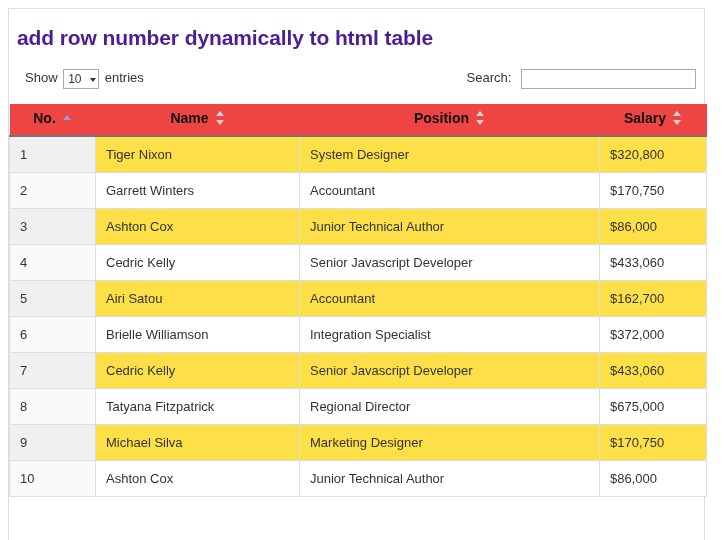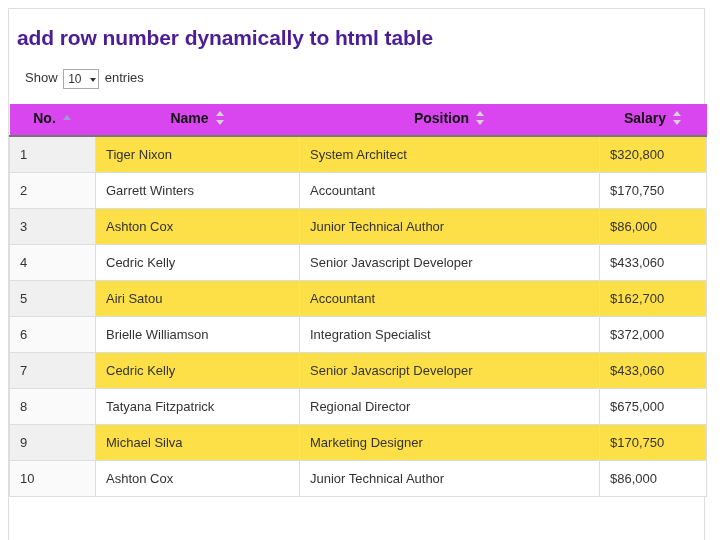--- a/index.html
+++ b/index.html
@@ -120,21 +120,21 @@
     table-layout: fixed;
   }
   .data-table th {
     font-size: 14px;
     font-weight: bold;
     color: #111111;
     text-align: center;
     padding: 6px 10px 9px 10px;
     border-bottom: 2px solid #757575;
     position: relative;
-    background: #d946ef;
+    background: #ef4444;
     white-space: nowrap;
   }
   .data-table th .th-inner {
     display: inline-block;
     position: relative;
     padding-right: 16px;
   }
   .data-table td {
     font-size: 13px;
     color: #333333;
@@ -235,20 +235,24 @@
       <span>Show</span>
       <span class="select-wrap">
         <select class="length-select">
           <option>10</option>
         </select>
         <span class="caret"></span>
       </span>
       <span>entries</span>
     </div>
 
+    <div class="search-control">
+      <span>Search:</span>
+      <input class="search-input" type="text" placeholder="" style="">
+    </div>
 
   </div>
 
   <table class="data-table">
     <colgroup>
       <col class="col-no">
       <col class="col-name">
       <col class="col-pos">
       <col class="col-sal">
     </colgroup>
@@ -288,21 +292,21 @@
                 <span class="down"></span>
             </span>
           </span>
         </th>
       </tr>
     </thead>
     <tbody id="table-body">
         <tr class="odd">
           <td class="col-no">1</td>
           <td class="col-name">Tiger Nixon</td>
-          <td class="col-pos">System Architect</td>
+          <td class="col-pos">System Designer</td>
           <td class="col-sal">$320,800</td>
         </tr>
         <tr class="even">
           <td class="col-no">2</td>
           <td class="col-name">Garrett Winters</td>
           <td class="col-pos">Accountant</td>
           <td class="col-sal">$170,750</td>
         </tr>
         <tr class="odd">
           <td class="col-no">3</td>

